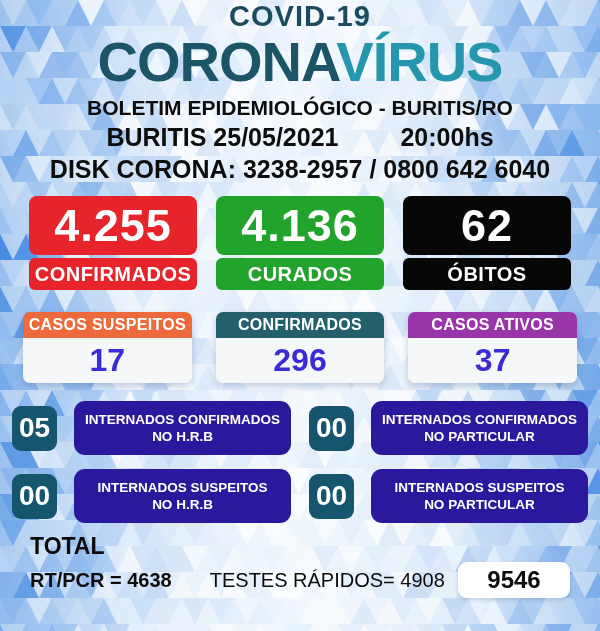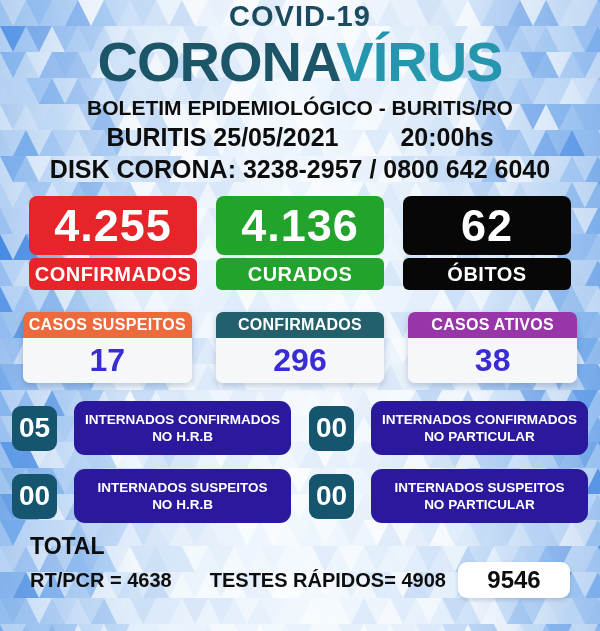--- a/index.html
+++ b/index.html
@@ -48,21 +48,21 @@
   .interned-pill{flex:1;background:#2a199c;border-radius:11px;min-height:48px;
     display:flex;flex-direction:column;align-items:center;justify-content:center;
     color:#fff;font-size:13.5px;font-weight:bold;line-height:1.3;text-align:center;padding:3px 4px;}
 
   .tests{margin:10px 30px 0;}
   .tests-row1{display:flex;justify-content:space-between;align-items:baseline;}
   .tests-title{font-size:27px;font-weight:bold;color:#0d0d0d;}
   .tests-total-label{font-size:23px;font-weight:bold;color:#0d0d0d;margin-right:8px;}
   .tests-row2{display:flex;align-items:center;margin-top:2px;}
   .tests-rtpcr{font-size:20px;font-weight:bold;color:#0d0d0d;}
-  .tests-rapid{font-size:20px;font-weight:bold;color:#0d0d0d;margin-left:38px;}
+  .tests-rapid{font-size:20px;font-weight:normal;color:#0d0d0d;margin-left:38px;}
   .tests-total-box{margin-left:auto;background:#fff;border-radius:9px;min-width:112px;height:36px;
     display:flex;align-items:center;justify-content:center;font-size:24px;font-weight:bold;color:#0d0d0d;
     box-shadow:0 2px 4px rgba(40,70,120,0.2);}
 </style>
 </head>
 <body>
 
 <div class="page">
   <svg id="mosaic" viewBox="0 0 600 631" width="600" height="631">
       <polygon points="-26,0 0,0 -13,26" fill="#ffffff" opacity="0.19"></polygon>
@@ -1452,21 +1452,21 @@
       <div class="case-card">
         <div class="case-header hdr-orange">CASOS SUSPEITOS</div>
         <div class="case-body">17</div>
       </div>
       <div class="case-card">
         <div class="case-header hdr-teal">CONFIRMADOS</div>
         <div class="case-body">296</div>
       </div>
       <div class="case-card">
         <div class="case-header hdr-purple">CASOS ATIVOS</div>
-        <div class="case-body">38</div>
+        <div class="case-body">37</div>
       </div>
     </div>
 
     <div class="interned">
       <div class="interned-item">
         <div class="interned-count">05</div>
         <div class="interned-pill">
           <span>INTERNADOS CONFIRMADOS</span>
           <span>NO H.R.B</span>
         </div>

